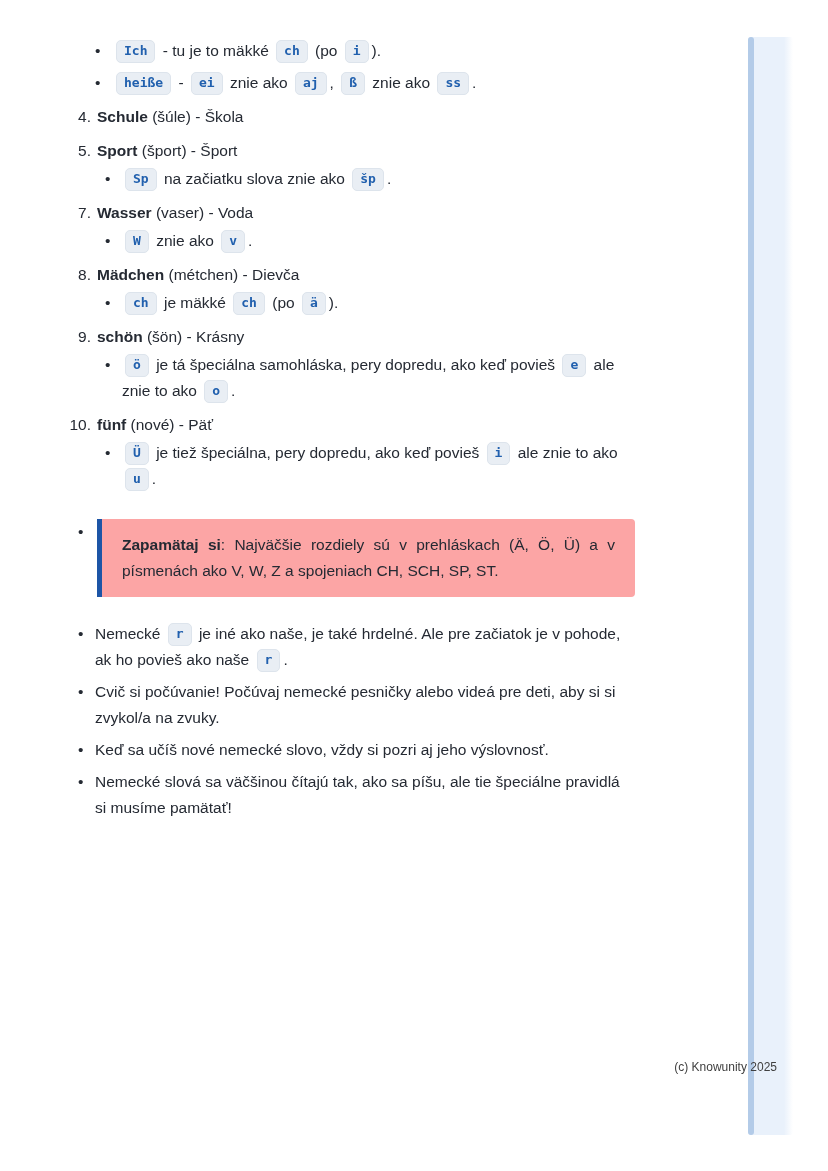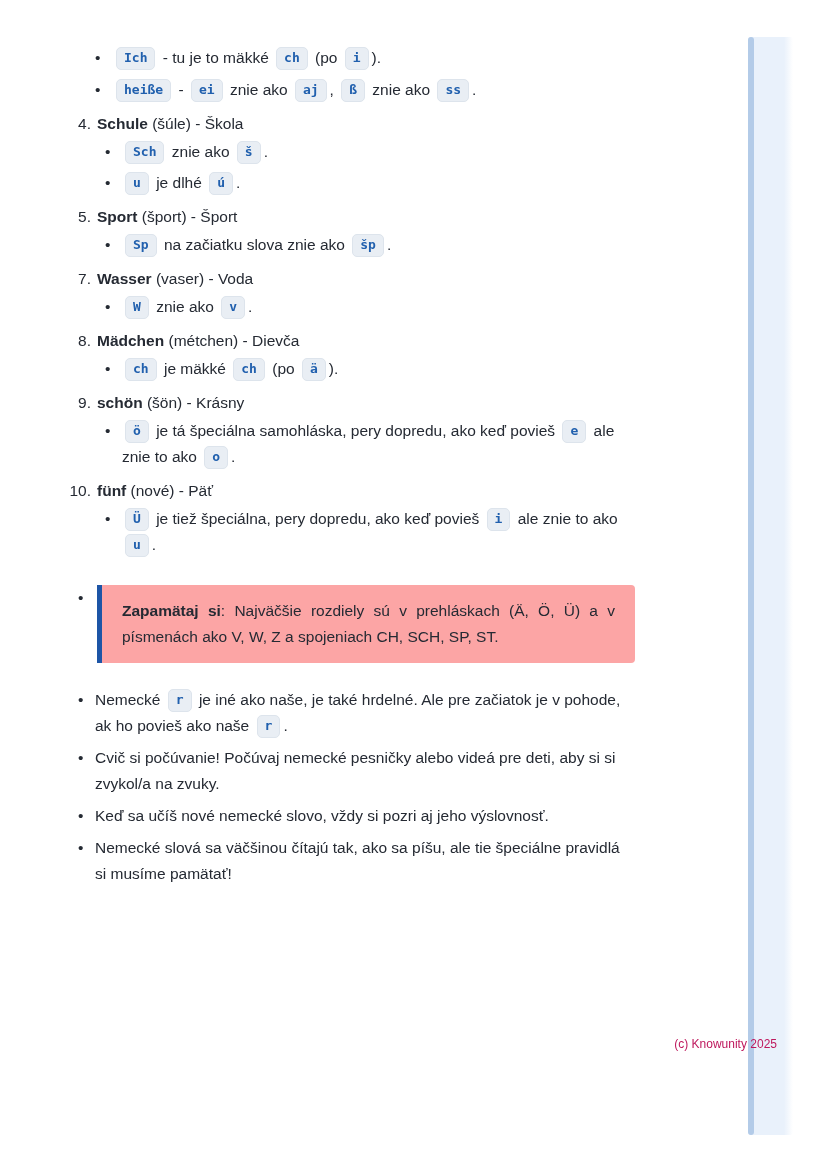--- a/index.html
+++ b/index.html
@@ -2,21 +2,21 @@
 <html><head>
 <meta charset="utf-8">
 <style>
   html, body { margin:0; padding:0; }
   body {
     width:828px; height:1171px; position:relative; overflow:hidden;
     background:#ffffff;
     font-family:"Liberation Sans","DejaVu Sans",sans-serif;
     font-size:15.5px; line-height:26px; color:#252a33;
   }
-  .content { position:absolute; left:57px; top:7px; width:578px; }
+  .content { position:absolute; left:57px; top:0; width:578px; }
 
   
   .blist { list-style:none; margin:0; padding:0; }
   .bullet { position:relative; margin-bottom:6px; }
   .bullet::before { content:"\2022"; position:absolute; color:#252a33; }
 
   .top-bullets { margin-top:38px; }
   .top-bullets .bullet { padding-left:56px; }
   .top-bullets .bullet::before { left:38px; }
 
@@ -65,45 +65,40 @@
     position:absolute; left:748px; top:37px; width:45px; height:1098px;
     background:linear-gradient(to right, #e9f1fb 0%, #e9f1fb 80%, rgba(255,255,255,0) 100%);
     border-radius:3px;
   }
   .side-thumb {
     position:absolute; left:748px; top:37px; width:6px; height:1098px;
     background:#b3cbe8; border-radius:3px;
   }
 
   .footer {
-    position:absolute; top:1036px; right:51px;
-    font-size:12px; line-height:16px; color:#be185d;
+    position:absolute; top:1059px; right:51px;
+    font-size:12px; line-height:16px; color:#404040;
   }
 </style>
 </head>
 <body>
 
 <div class="page">
   <main class="content">
 
     <ul class="blist top-bullets">
 
     <li class="bullet"><span class="segs"><span class="chip">Ich</span> - tu je to mäkké <span class="chip">ch</span> (po <span class="chip">i</span>).</span></li>
         <li class="bullet"><span class="segs"><span class="chip">heiße</span> - <span class="chip">ei</span> znie ako <span class="chip">aj</span>, <span class="chip">ß</span> znie ako <span class="chip">ss</span>.</span></li>
       </ul>
 
     <ol class="word-list">
 
     <li class="word-item">
           <div class="word-head"><span class="num">4.</span><strong class="word">Schule</strong><span class="rest"> (šúle) - Škola</span></div>
-          <ul class="blist sub-ul">
-
-          <li class="bullet"><span class="segs"><span class="chip">Sch</span> znie ako <span class="chip">š</span>.</span></li>
-            <li class="bullet"><span class="segs"><span class="chip">u</span> je dlhé <span class="chip">ú</span>.</span></li>
-          </ul>
         </li>
         <li class="word-item">
           <div class="word-head"><span class="num">5.</span><strong class="word">Sport</strong><span class="rest"> (šport) - Šport</span></div>
           <ul class="blist sub-ul">
 
           <li class="bullet"><span class="segs"><span class="chip">Sp</span> na začiatku slova znie ako <span class="chip">šp</span>.</span></li>
           </ul>
         </li>
         <li class="word-item">
           <div class="word-head"><span class="num">7.</span><strong class="word">Wasser</strong><span class="rest"> (vaser) - Voda</span></div>

